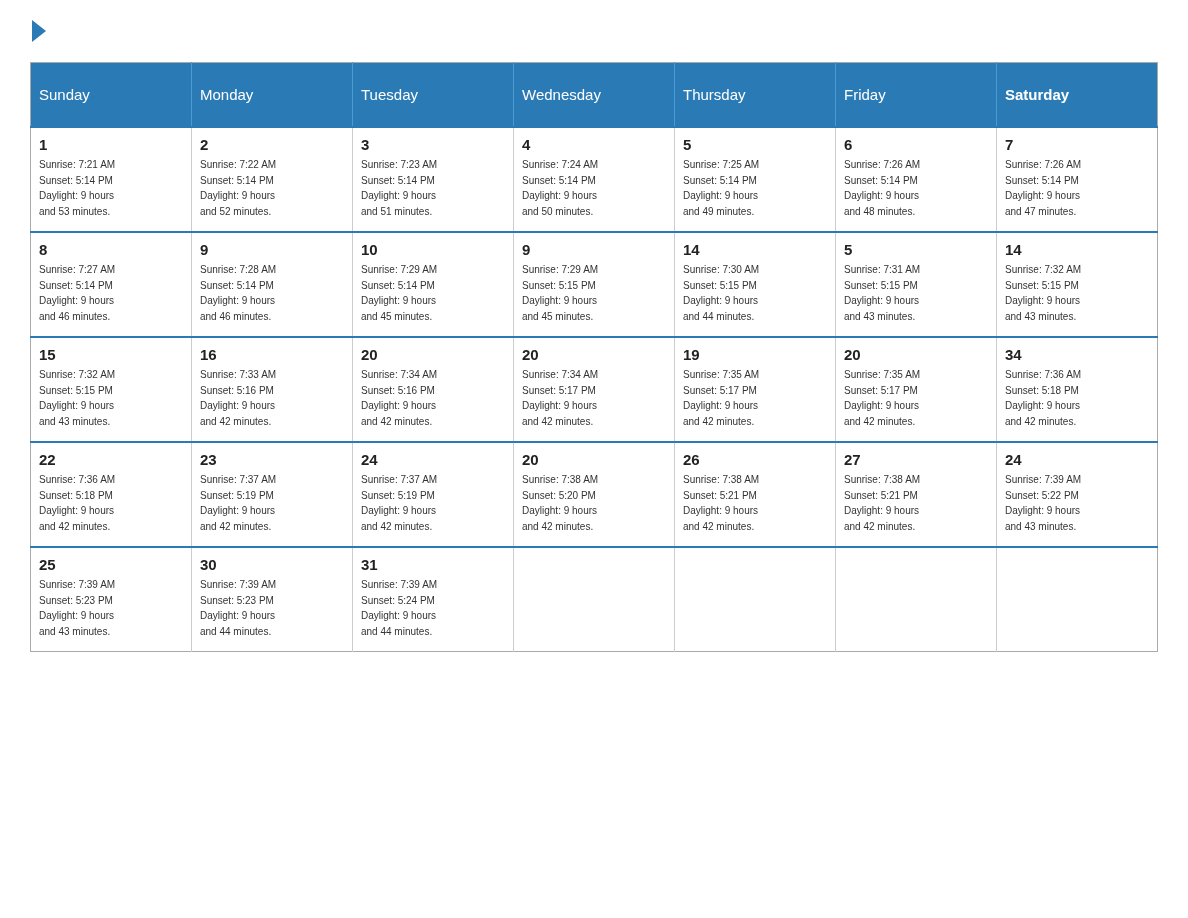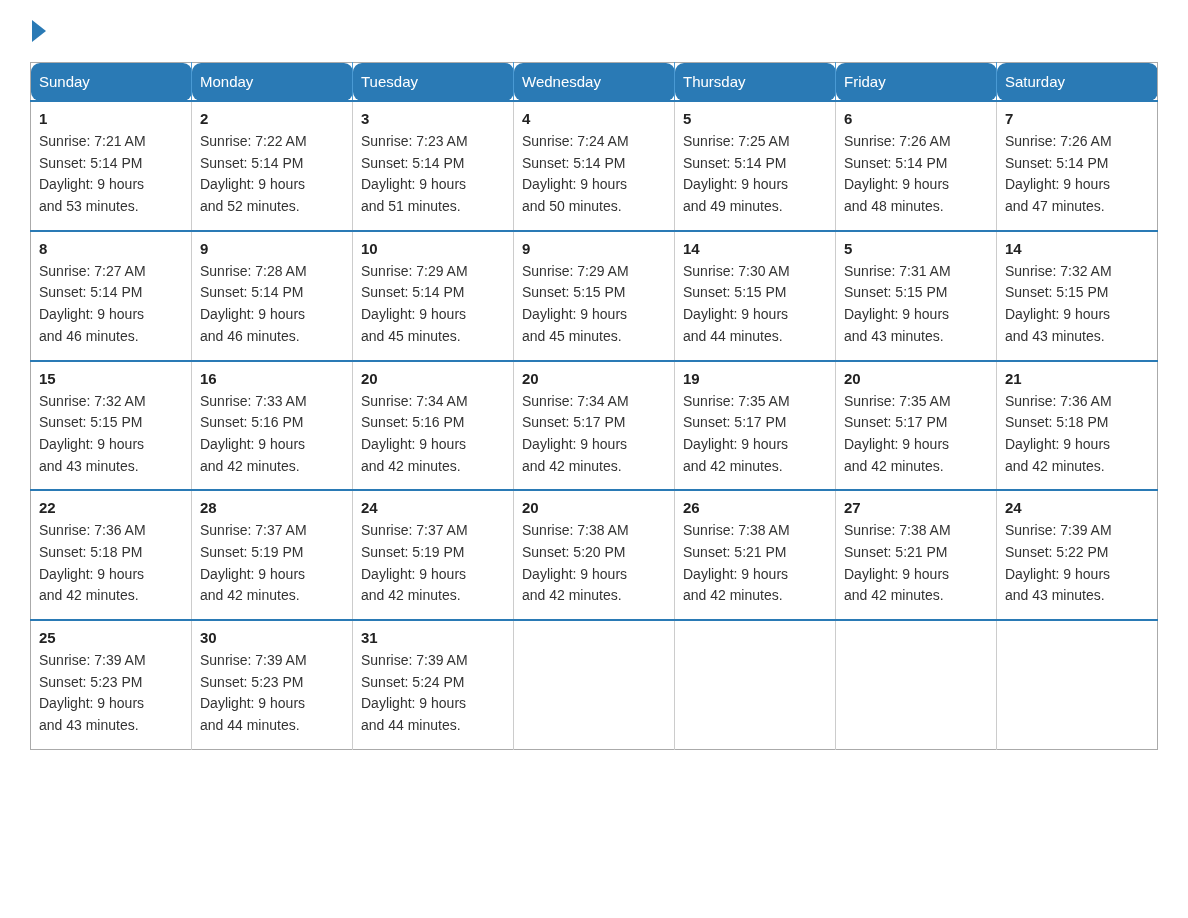--- a/index.html
+++ b/index.html
@@ -43,27 +43,27 @@
     .calendar {
       width: 100%;
       border-collapse: collapse;
       border: 1px solid #aaa;
     }
     .calendar thead tr th {
       background-color: #2a7ab5;
       color: #fff;
       font-size: 15px;
       font-weight: normal;
-      padding: 10px 8px;
+      padding: 23px 8px;
       text-align: left;
       border-right: 1px solid #4a9ad4;
-      border-radius: 9px;
     }
     .calendar thead tr th:last-child {
       border-right: none;
+      font-weight: bold;
     }
     .calendar tbody tr td {
       vertical-align: top;
       border-top: 2px solid #2a7ab5;
       border-right: 1px solid #ccc;
       padding: 8px 8px 12px 8px;
       font-size: 13px;
       color: #333;
       width: calc(100% / 7);
     }
@@ -71,21 +71,21 @@
       border-right: none;
     }
     .calendar tbody tr td .day-num {
       font-size: 15px;
       font-weight: bold;
       display: block;
       margin-bottom: 4px;
       color: #222;
     }
     .calendar tbody tr td .day-info {
-      font-size: 14px;
+      font-size: 10px;
       line-height: 1.55;
       color: #333;
     }
     .calendar tbody tr td.empty {
       background: #fff;
     }
     .logo-wrapper {
       display: flex;
       flex-direction: column;
       align-items: flex-start;
@@ -315,41 +315,41 @@
         <td>
         <span class="day-num">20</span>
         <div class="day-info">
           Sunrise: 7:35 AM<br>
           Sunset: 5:17 PM<br>
           Daylight: 9 hours<br>
           and 42 minutes.
         </div>
       </td>
         <td>
-        <span class="day-num">21</span>
+        <span class="day-num">34</span>
         <div class="day-info">
           Sunrise: 7:36 AM<br>
           Sunset: 5:18 PM<br>
           Daylight: 9 hours<br>
           and 42 minutes.
         </div>
       </td>
       </tr>
       <tr>
         <td>
         <span class="day-num">22</span>
         <div class="day-info">
           Sunrise: 7:36 AM<br>
           Sunset: 5:18 PM<br>
           Daylight: 9 hours<br>
           and 42 minutes.
         </div>
       </td>
         <td>
-        <span class="day-num">28</span>
+        <span class="day-num">23</span>
         <div class="day-info">
           Sunrise: 7:37 AM<br>
           Sunset: 5:19 PM<br>
           Daylight: 9 hours<br>
           and 42 minutes.
         </div>
       </td>
         <td>
         <span class="day-num">24</span>
         <div class="day-info">

